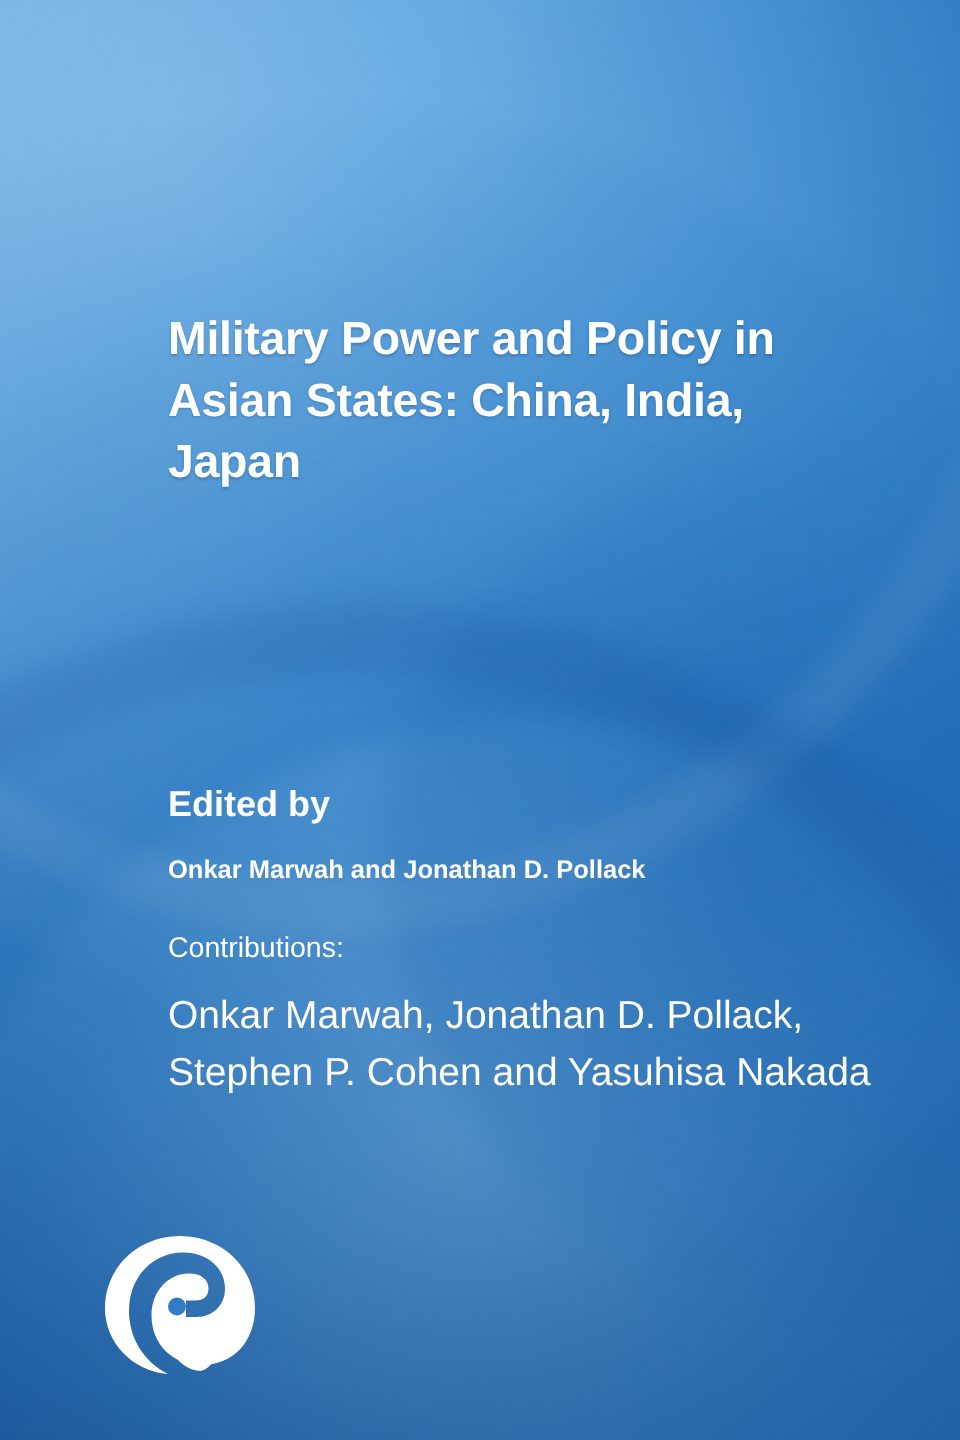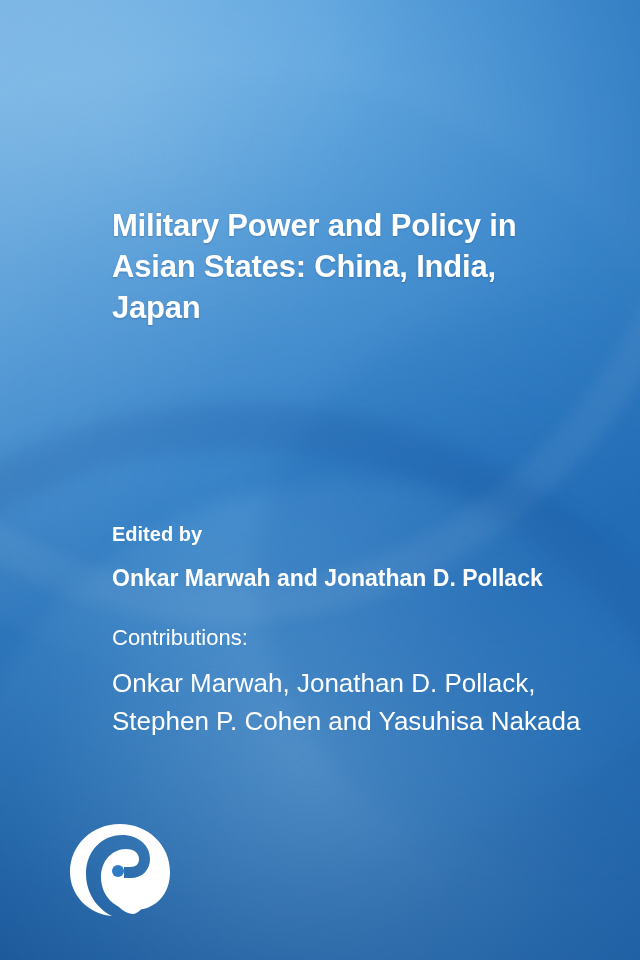--- a/index.html
+++ b/index.html
@@ -118,33 +118,33 @@
   }
 
   .credits {
     position: absolute;
     top: 520px;
     left: 112px;
     right: 46px;
     color: #ffffff;
   }
   .edited-by {
-    font-size: 20px;
+    font-size: 24px;
     font-weight: bold;
     line-height: 1.4;
     margin-bottom: 14px;
   }
   .editors {
-    font-size: 23px;
+    font-size: 17px;
     font-weight: bold;
     line-height: 1.42;
     margin-bottom: 28px;
   }
   .contrib-label {
-    font-size: 22px;
+    font-size: 19px;
     font-weight: normal;
     line-height: 1.4;
     margin-bottom: 12px;
   }
   .contrib-names {
     font-size: 26px;
     font-weight: normal;
     line-height: 1.45;
   }
 

